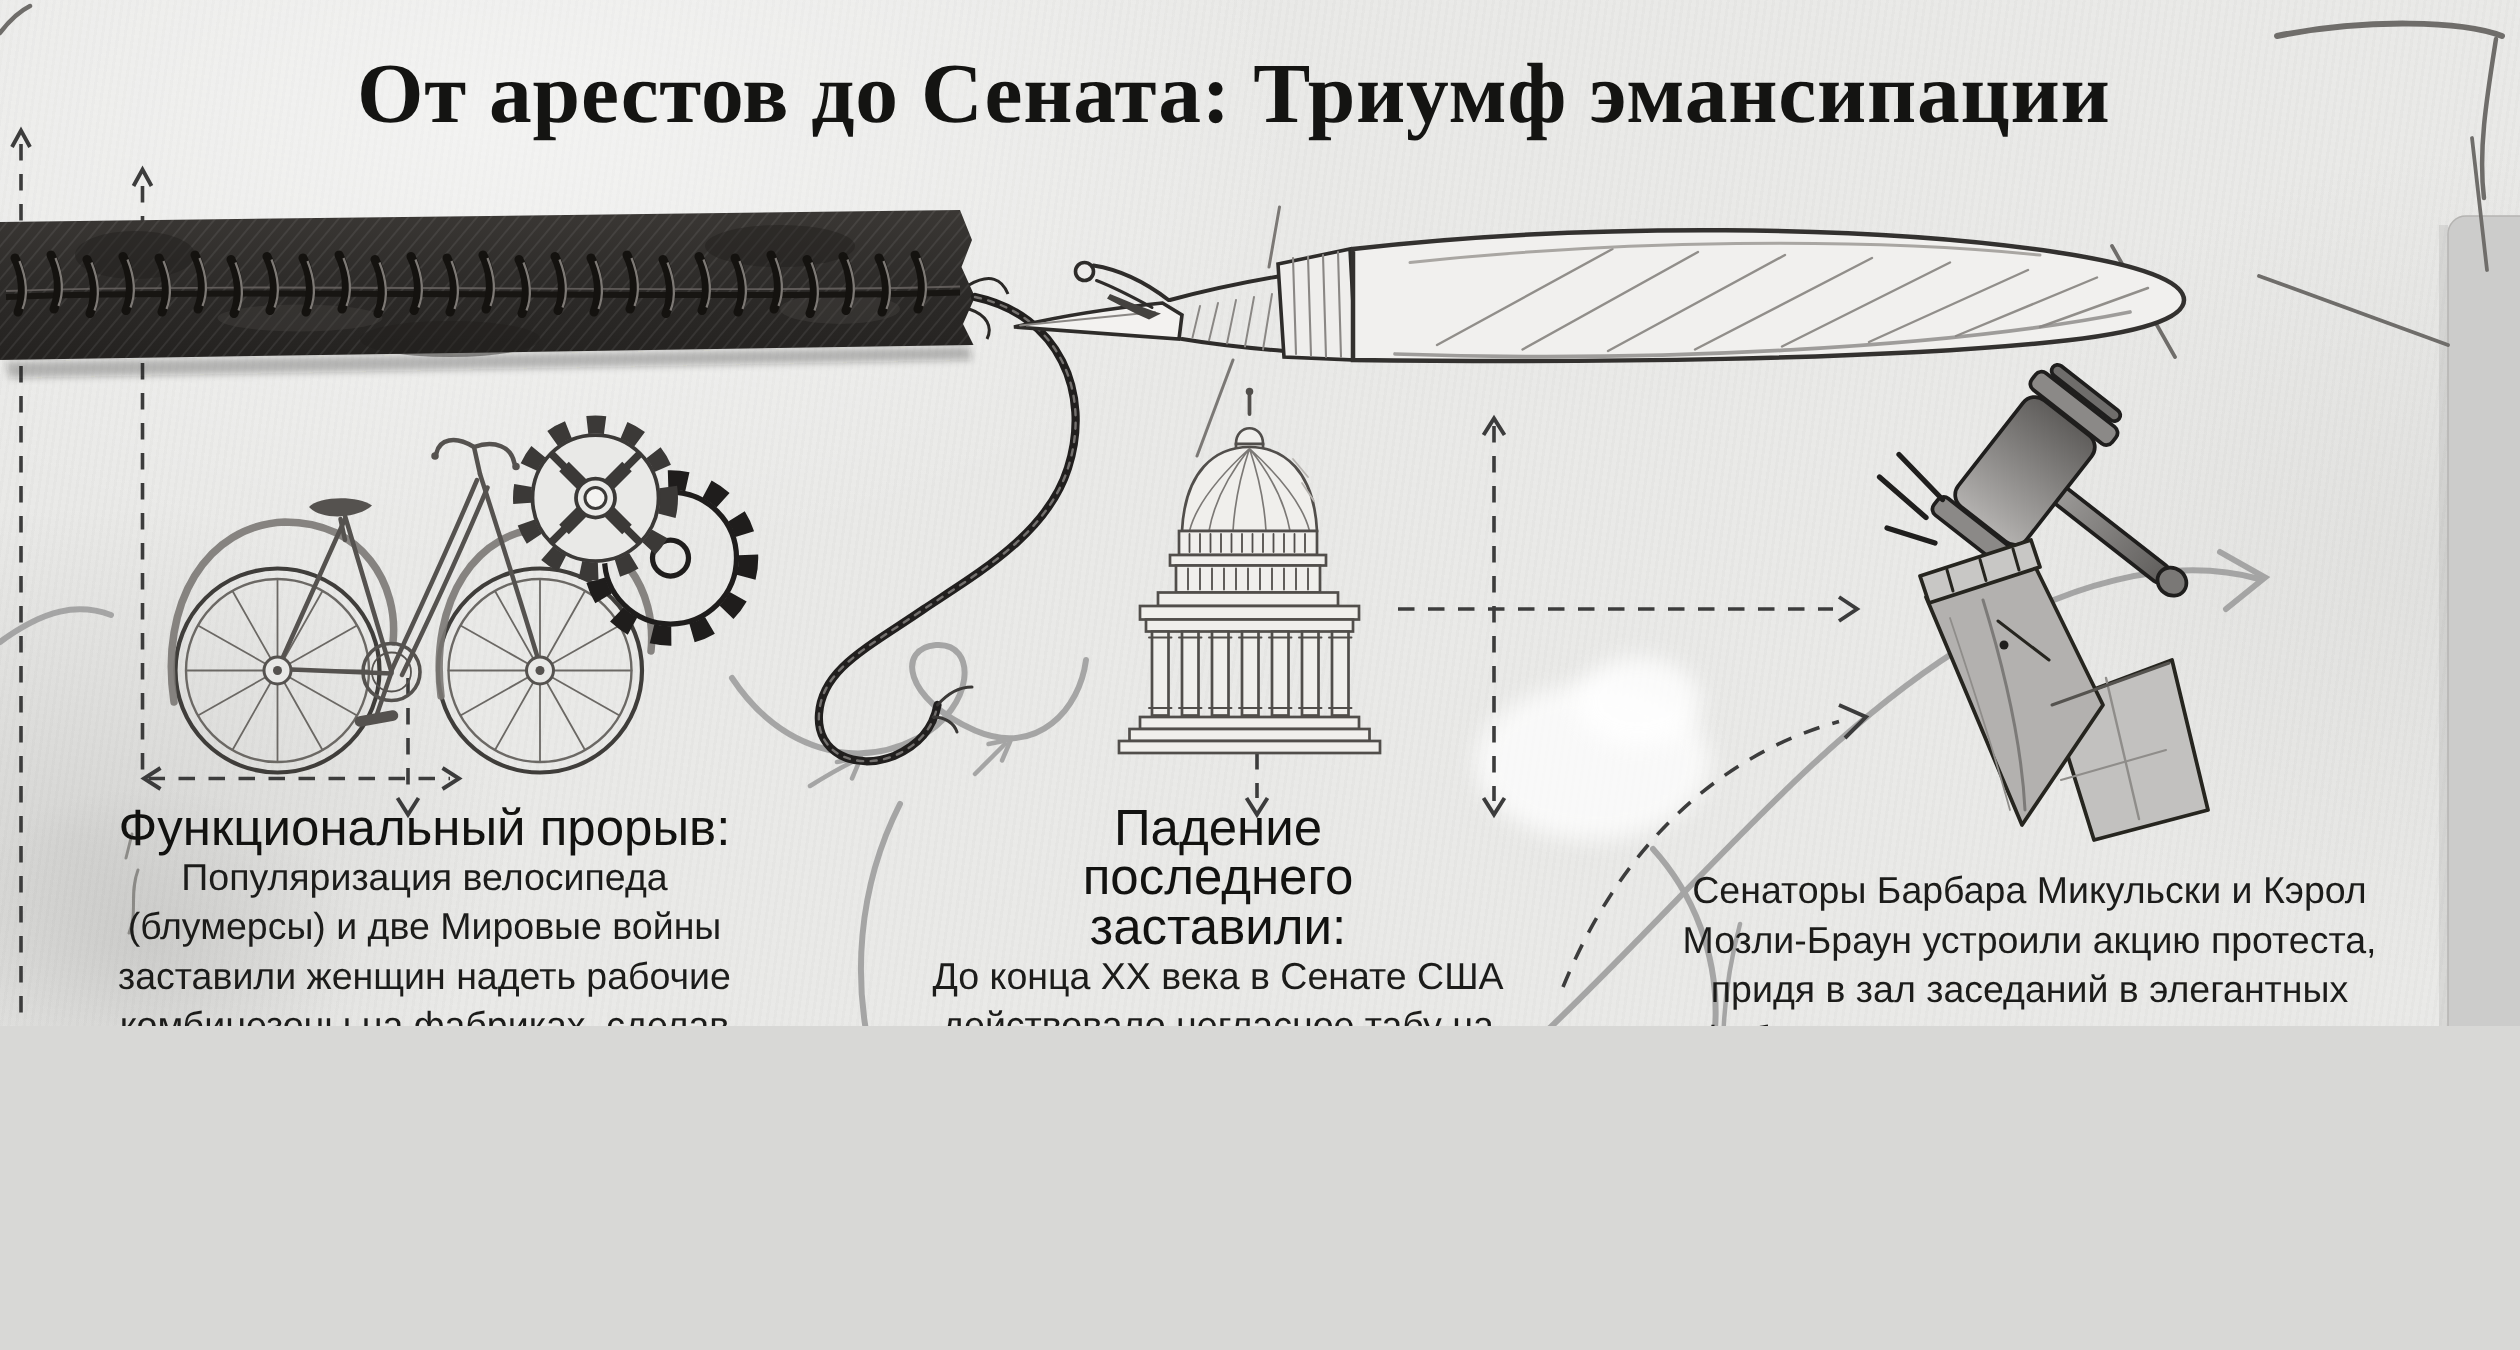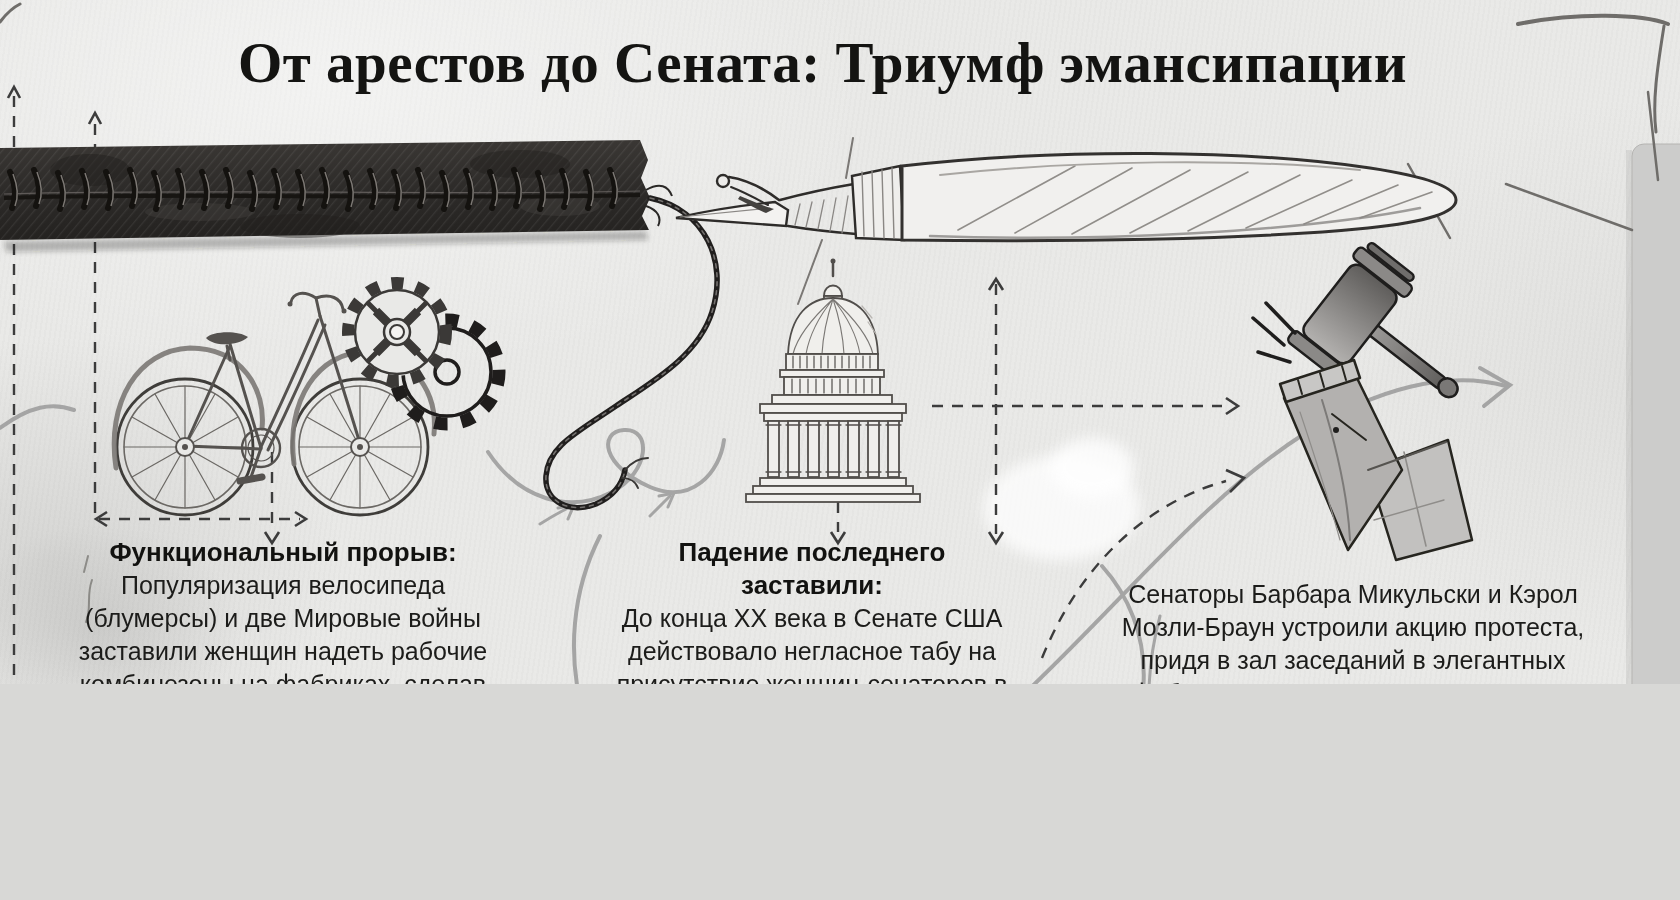--- a/index.html
+++ b/index.html
@@ -14,21 +14,21 @@
       repeating-linear-gradient(98deg, rgba(0,0,0,.014) 0 2px, transparent 2px 5px),
       repeating-linear-gradient(8deg, rgba(255,255,255,.03) 0 2px, transparent 2px 5px),
       #e9e9e7;
   }
   .title{
     position:absolute;left:0;top:30px;width:1645px;margin:0;
     text-align:center;font-family:"Liberation Serif",serif;font-weight:700;
     font-size:57px;color:#141412;letter-spacing:.5px;
   }
   .tb{position:absolute;text-align:center;color:#1c1c1a;font-size:25px;line-height:33px;}
-  .tb .th{font-weight:700;color:#121210;font-size:26px;}
+  .tb .th{font-weight:400;color:#121210;font-size:34px;}
   .tb-left{left:58px;top:536px;width:450px;}
   .tb-center{left:592px;top:536px;width:440px;}
   .tb-center .th{max-width:310px;margin:0 auto;}
   .tb-right{left:1118px;top:578px;width:470px;}
   svg{position:absolute;left:0;top:0;}
 </style>
 </head>
 <body>
 
 <div class="canvas">

